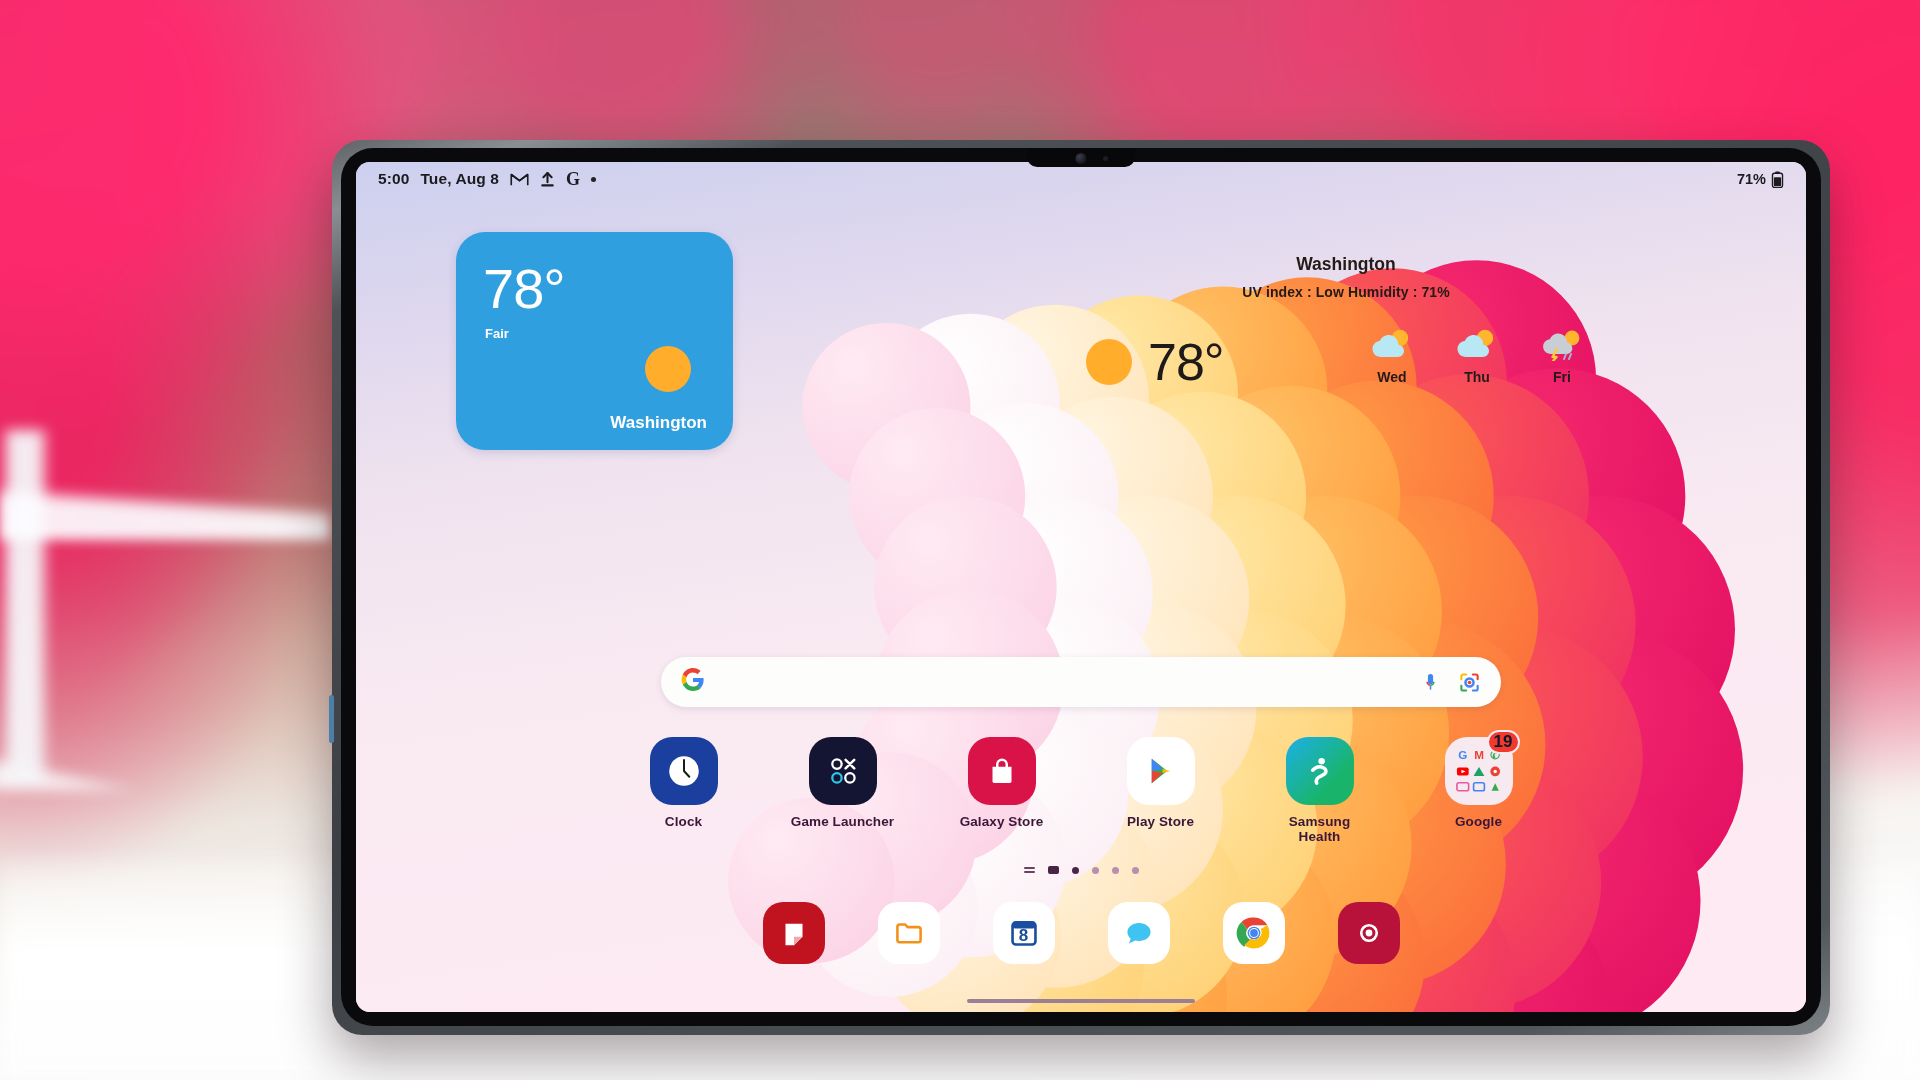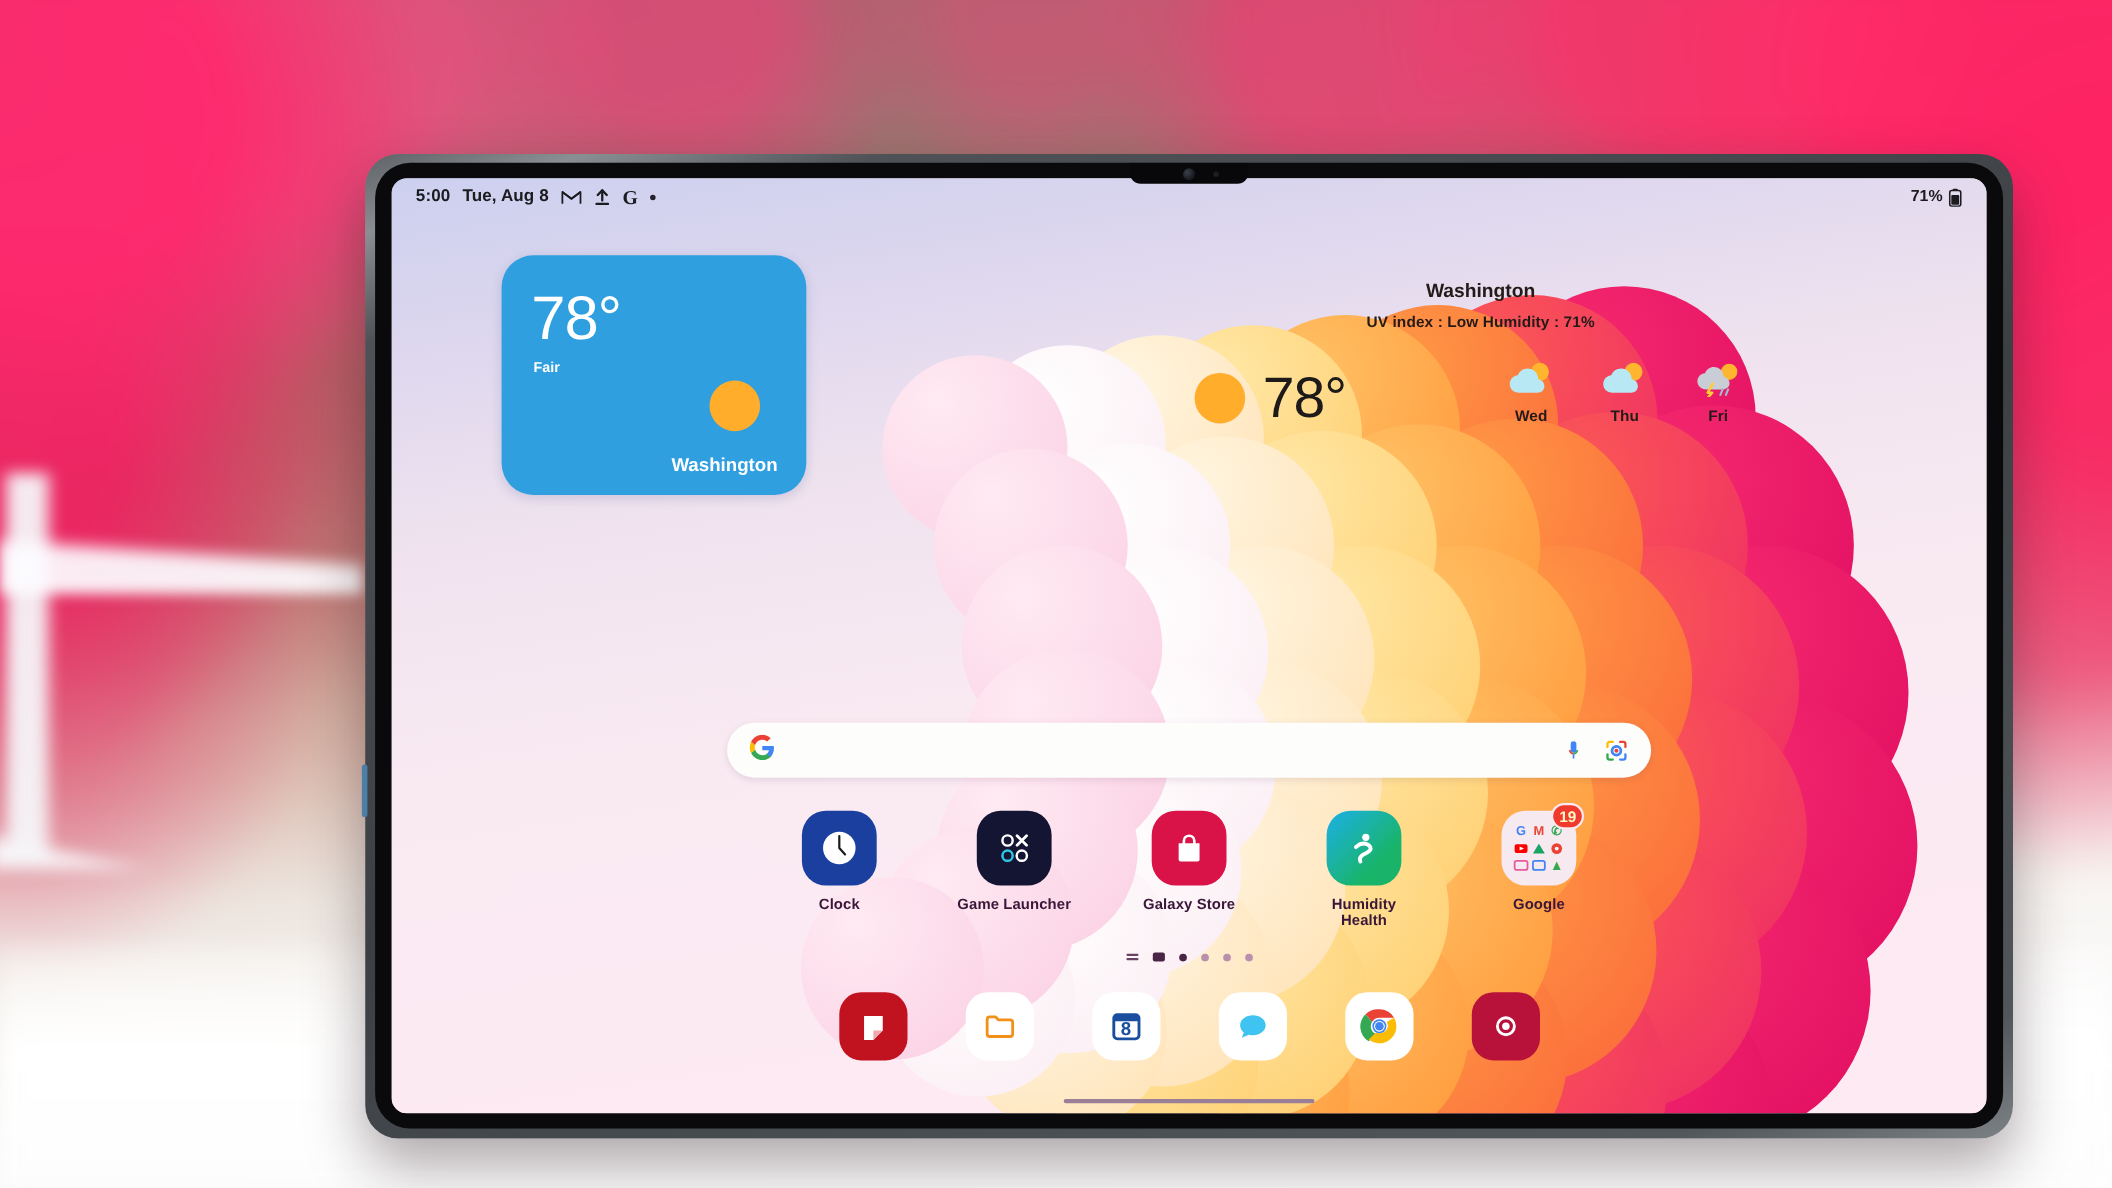--- a/index.html
+++ b/index.html
@@ -174,21 +174,21 @@
     display:flex; justify-content:center; gap:53px;
   }
   .dock-ic{ width:62px; height:62px; border-radius:20px; display:flex; align-items:center; justify-content:center; }
 
   .navbar{
     position:absolute; left:50%; transform:translateX(-50%); bottom:9px;
     width:228px; height:4px; border-radius:3px; background:#9b7f96; z-index:25;
   }
   .badge{
     position:absolute; right:-7px; top:-7px; min-width:24px; height:24px; border-radius:12px;
-    background:#f03a2e; color:#fef9c3; font-size:14px; font-weight:700;
+    background:#f03a2e; color:#0f172a; font-size:17px; font-weight:700;
     display:flex; align-items:center; justify-content:center; padding:0 5px;
     border:2px solid #fbe9f2;
   }
   .side-btn{
     position:absolute; left:-3px; top:555px; width:5px; height:48px;
     border-radius:3px; background:#4b7fa8; z-index:50;
   }
 </style>
 </head>
 <body>
@@ -478,31 +478,44 @@
             <div class="squircle" style="background:#d91348">
               <svg viewBox="0 0 44 44" width="38" height="38">
                 <path d="M11 17 h22 v17 a2 2 0 0 1-2 2 H13 a2 2 0 0 1-2-2 z" fill="#fff"></path>
                 <path d="M16.5 18 v-3.5 a5.5 5.5 0 0 1 11 0 V18" fill="none" stroke="#fff" stroke-width="2.8" stroke-linecap="round"></path>
               </svg>
             </div>
           </div>
           <div class="app-lbl">Galaxy Store</div>
         </div>
 
+        <div class="app">
+          <div class="app-ic">
+            <div class="squircle" style="background:#ffffff">
+              <svg viewBox="0 0 44 44" width="34" height="34">
+                <path d="M10 6 L30 22 L10 38 Z" fill="#34A853"></path>
+                <path d="M10 6 L24 19.5 L10 22 Z" fill="#4285F4"></path>
+                <path d="M10 22 L24 24.5 L10 38 Z" fill="#EA4335"></path>
+                <path d="M24 19.5 L34 22 L24 24.5 Z" fill="#FBBC05"></path>
+              </svg>
+            </div>
+          </div>
+          <div class="app-lbl">Play Store</div>
+        </div>
 
         <div class="app">
           <div class="app-ic">
             <div class="squircle" style="background:linear-gradient(135deg,#1cb0e8 0%,#19b46a 70%)">
               <svg viewBox="0 0 44 44" width="36" height="36">
                 <circle cx="24" cy="10" r="4" fill="#fff"></circle>
                 <path d="M13 21c4-4 9-5 13-3 3 1.5 4 4 3 6-1.5 3-6 3.5-9 6-2.5 2-3 5-2 7" fill="none" stroke="#fff" stroke-width="4.2" stroke-linecap="round"></path>
               </svg>
             </div>
           </div>
-          <div class="app-lbl">Humidity Health</div>
+          <div class="app-lbl">Samsung Health</div>
         </div>
 
 
         <div class="app">
           <div class="app-ic">
             <div class="squircle" style="background:#f7e9f0;position:relative">
               <svg viewBox="0 0 60 60" width="54" height="54">
                 <g font-family="Liberation Sans" font-size="13" font-weight="700" text-anchor="middle">
                   <text x="12" y="17" fill="#4285F4">G</text>
                   <text x="30" y="17" fill="#EA4335">M</text>

